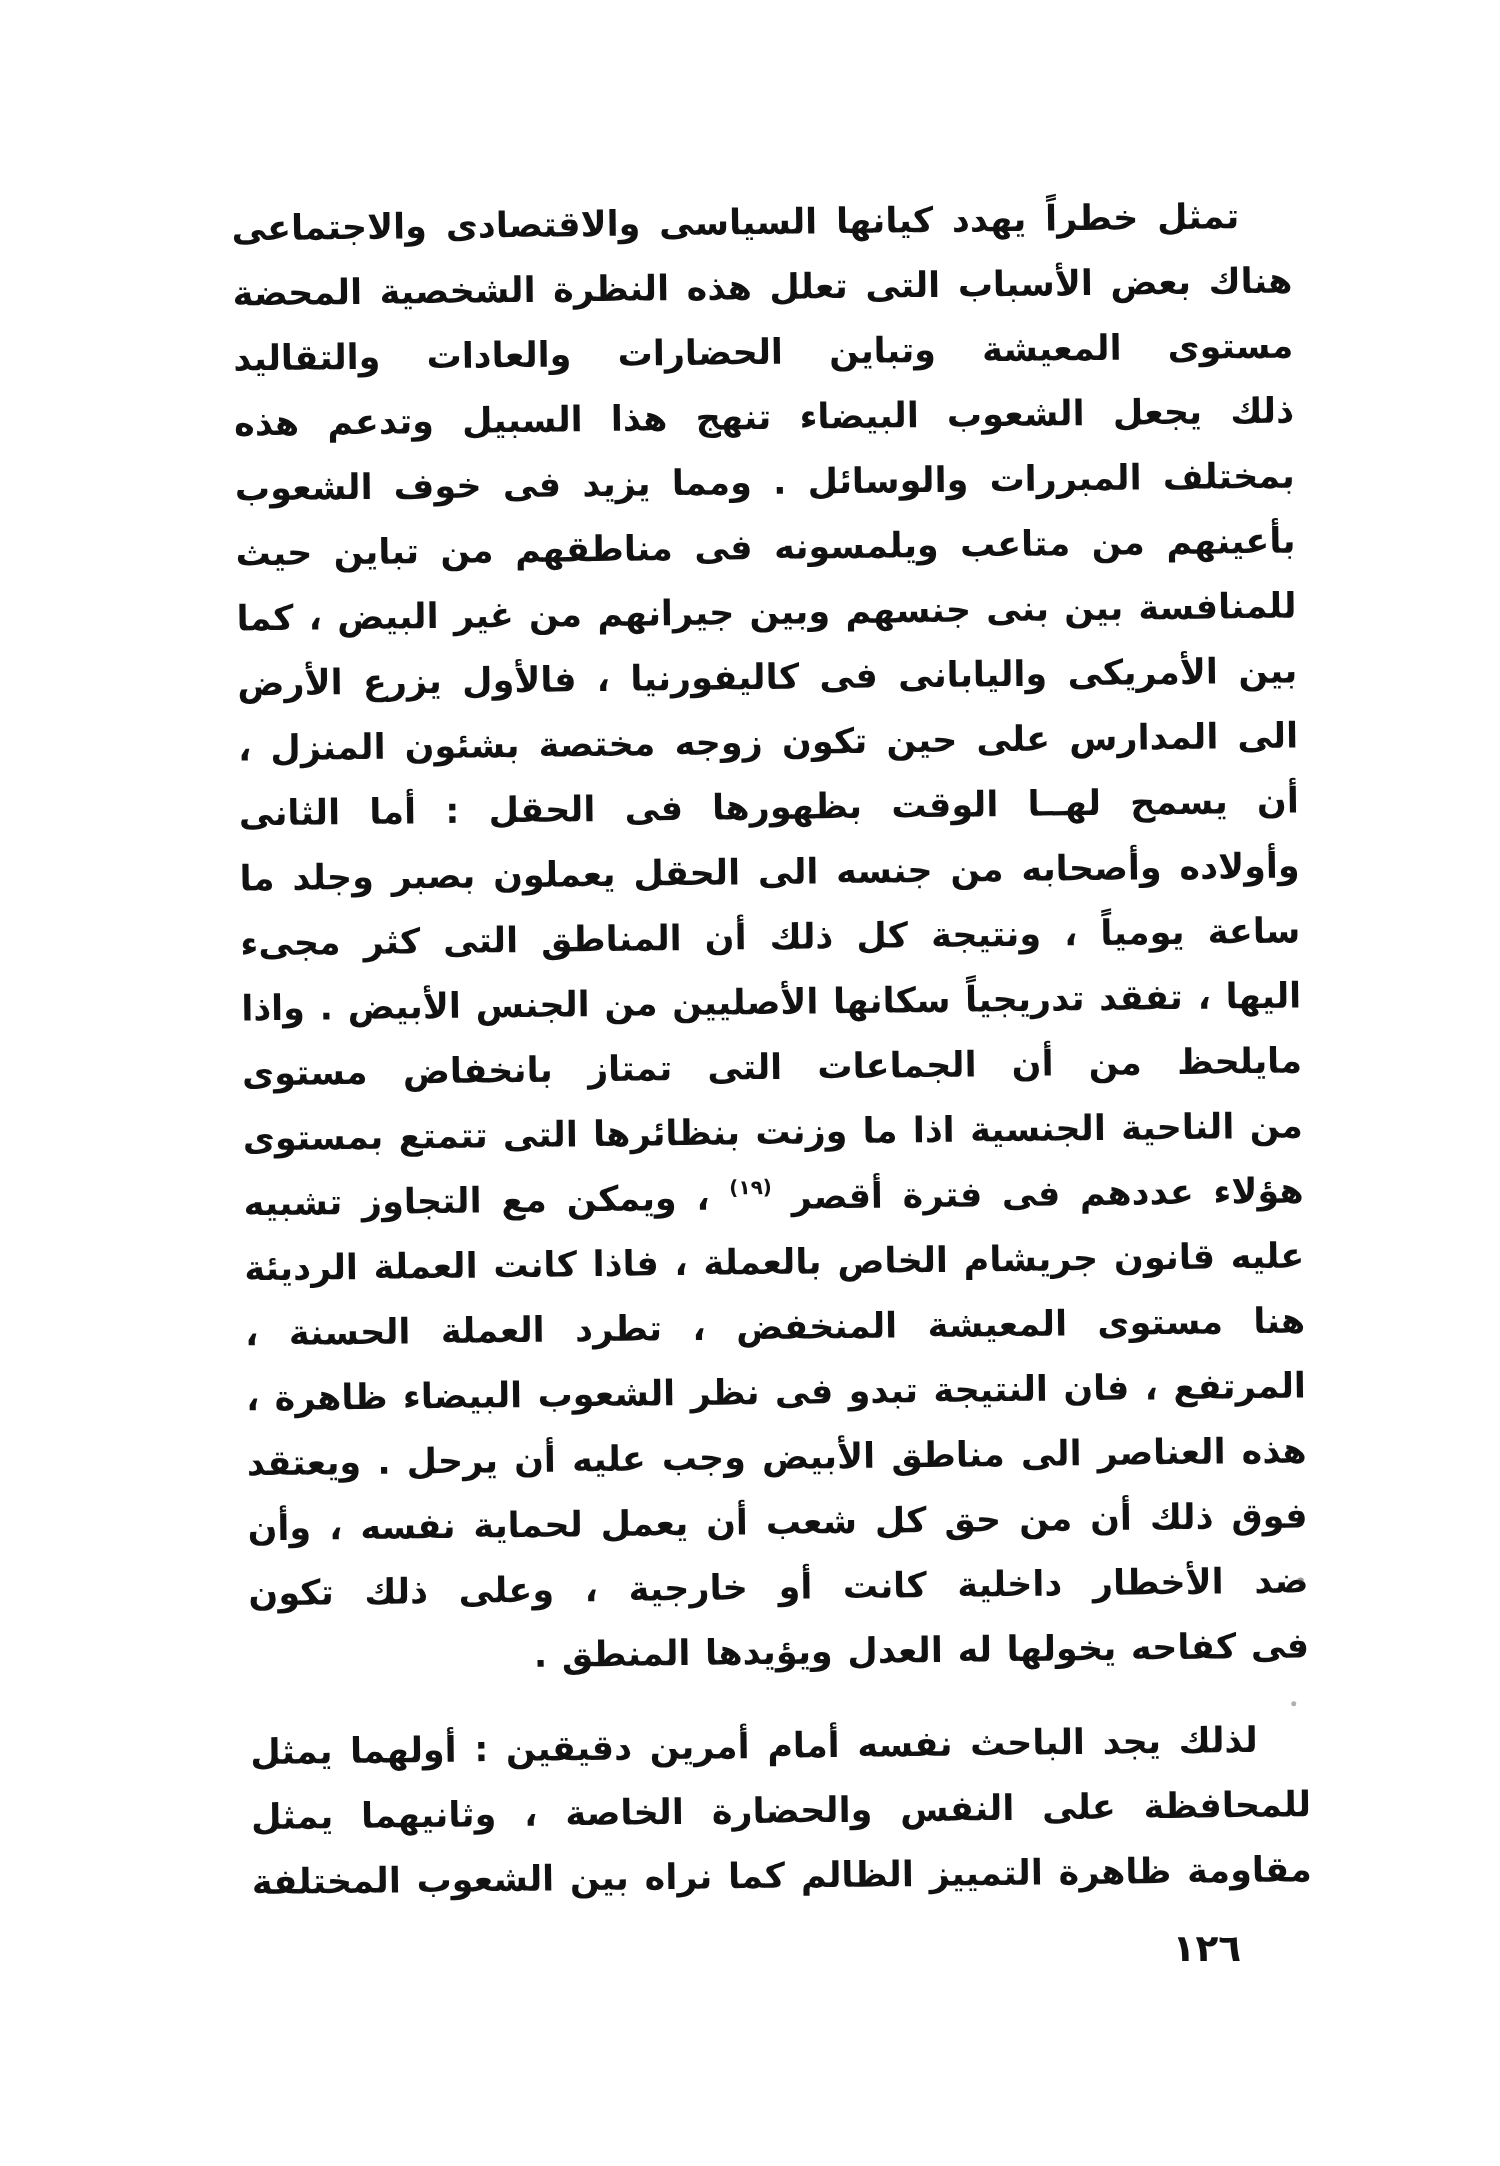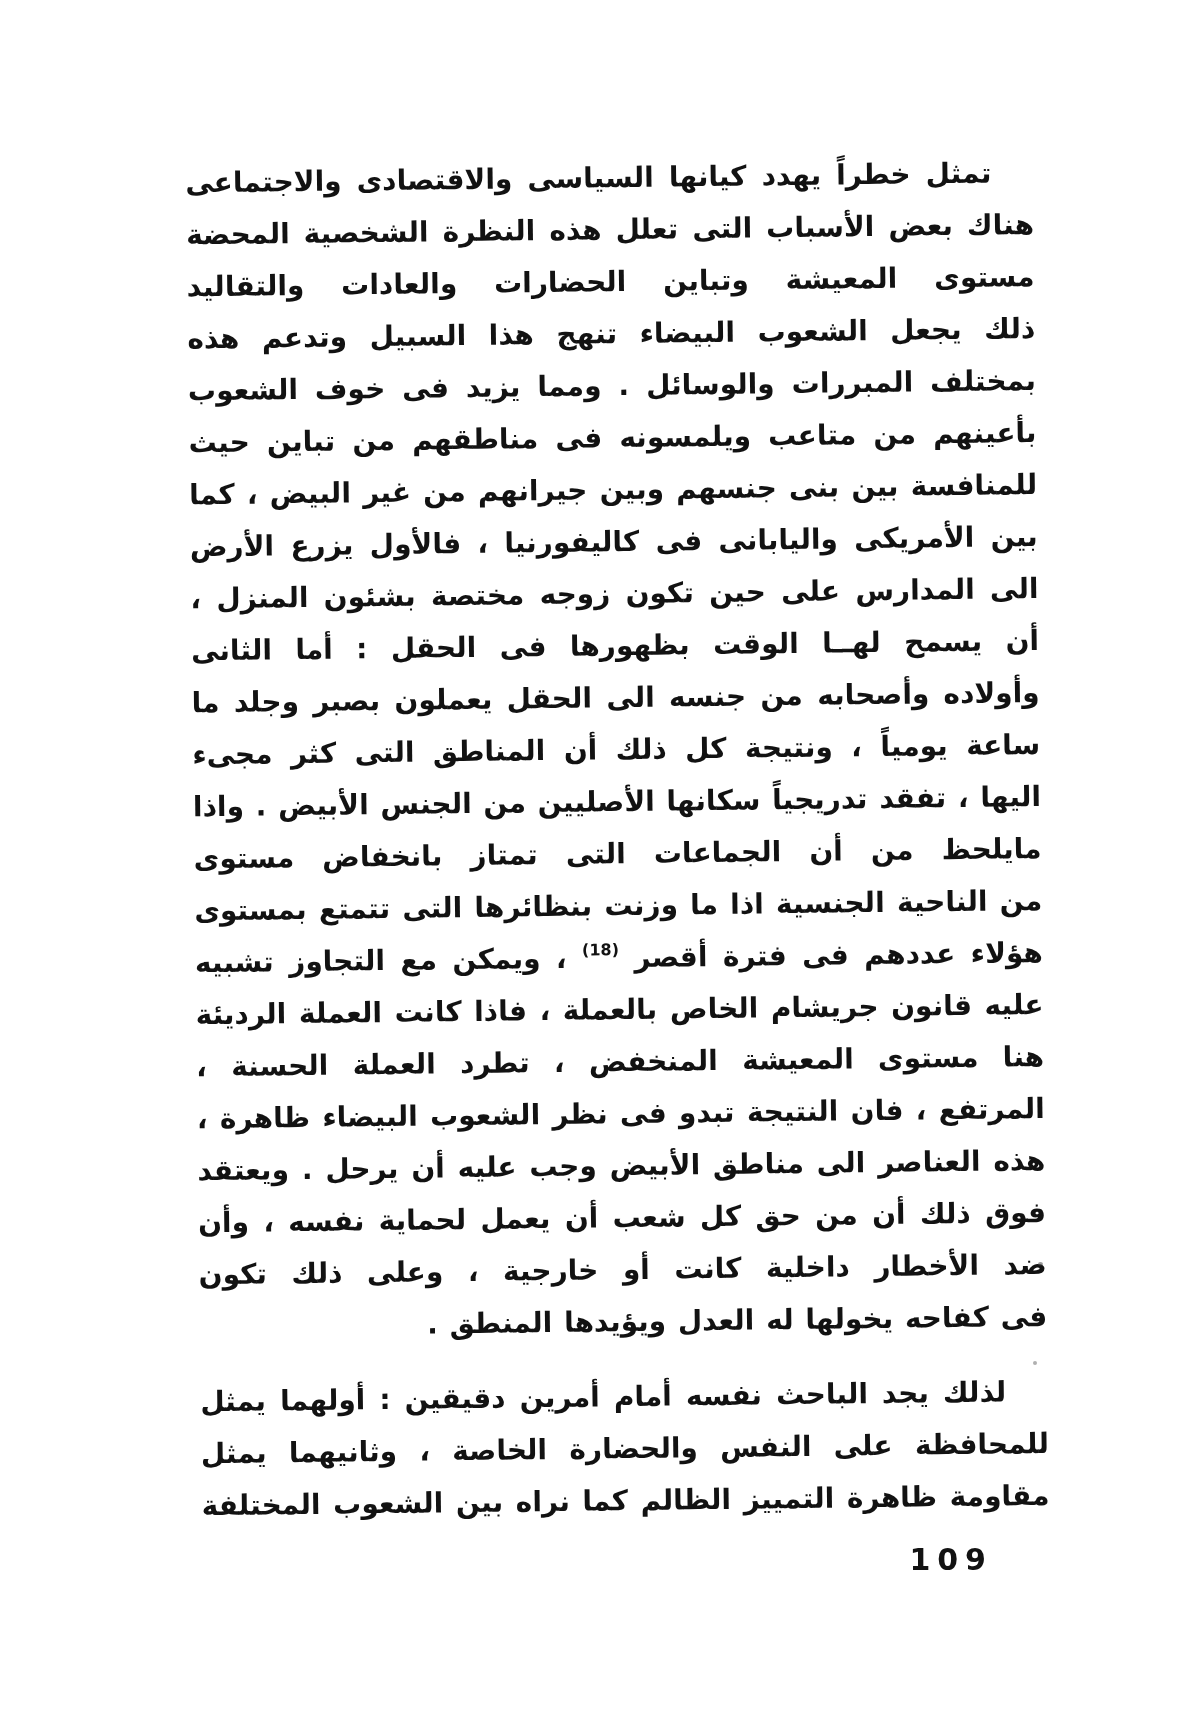--- a/index.html
+++ b/index.html
@@ -81,36 +81,36 @@
       <div class="line">بأعينهم من متاعب ويلمسونه فى مناطقهم من تباين حيث تكون هناك فرصة</div>
       <div class="line">للمنافسة بين بنى جنسهم وبين جيرانهم من غير البيض ، كما تدل عليه الموازنة</div>
       <div class="line">بين الأمريكى واليابانى فى كاليفورنيا ، فالأول يزرع الأرض ويرسل أولاده</div>
       <div class="line">الى المدارس على حين تكون زوجه مختصة بشئون المنزل ، ويندر بالطبع</div>
       <div class="line">أن يسمح لهــا الوقت بظهورها فى الحقل : أما الثانى فيذهب هو وامرأته</div>
       <div class="line">وأولاده وأصحابه من جنسه الى الحقل يعملون بصبر وجلد ما بين ١٦ و ١٨</div>
       <div class="line">ساعة يومياً ، ونتيجة كل ذلك أن المناطق التى كثر مجىء أمثال هؤلاء المهاجرين</div>
       <div class="line">اليها ، تفقد تدريجياً سكانها الأصليين من الجنس الأبيض . واذا أضفنا الى ذلك</div>
       <div class="line">مايلحظ من أن الجماعات التى تمتاز بانخفاض مستوى المعيشة تكون عادة أغزر انتاجا</div>
       <div class="line">من الناحية الجنسية اذا ما وزنت بنظائرها التى تتمتع بمستوى مرتفع ، لذلك يضاعف</div>
-      <div class="line"><span>هؤلاء عددهم فى فترة أقصر </span><span class="fnref">(18)</span><span> ، ويمكن مع التجاوز تشبيه هذه الحالة بما ينطبق</span></div>
+      <div class="line"><span>هؤلاء عددهم فى فترة أقصر </span><span class="fnref">(١٩)</span><span> ، ويمكن مع التجاوز تشبيه هذه الحالة بما ينطبق</span></div>
       <div class="line">عليه قانون جريشام الخاص بالعملة ، فاذا كانت العملة الرديئة ، ويقابلها</div>
       <div class="line">هنا مستوى المعيشة المنخفض ، تطرد العملة الحسنة ، ويقابلها مستوى المعيشة</div>
       <div class="line">المرتفع ، فان النتيجة تبدو فى نظر الشعوب البيضاء ظاهرة ، وهى أنه متى تدخل</div>
       <div class="line">هذه العناصر الى مناطق الأبيض وجب عليه أن يرحل . ويعتقد الأبيض</div>
       <div class="line">فوق ذلك أن من حق كل شعب أن يعمل لحماية نفسه ، وأن يدافع عن حياته</div>
       <div class="line">ضد الأخطار داخلية كانت أو خارجية ، وعلى ذلك تكون الوسائل التى يتخذها</div>
       <div class="line para-end">فى كفاحه يخولها له العدل ويؤيدها المنطق .</div>
     </div>
 
     <div class="para para2">
       <div class="line indent-first">لذلك يجد الباحث نفسه أمام أمرين دقيقين : أولهما يمثل حالة كفاح</div>
       <div class="line">للمحافظة على النفس والحضارة الخاصة ، وثانيهما يمثل العمل من أجل</div>
       <div class="line">مقاومة ظاهرة التمييز الظالم كما نراه بين الشعوب المختلفة فى الوقت الحاضر ،</div>
     </div>
 
   </div>
 
-  <div class="pagenum">109</div>
+  <div class="pagenum">١٢٦</div>
 
   <div class="speck speck1"></div>
   <div class="speck speck2"></div>
 
 </div>
 
 </body></html>

